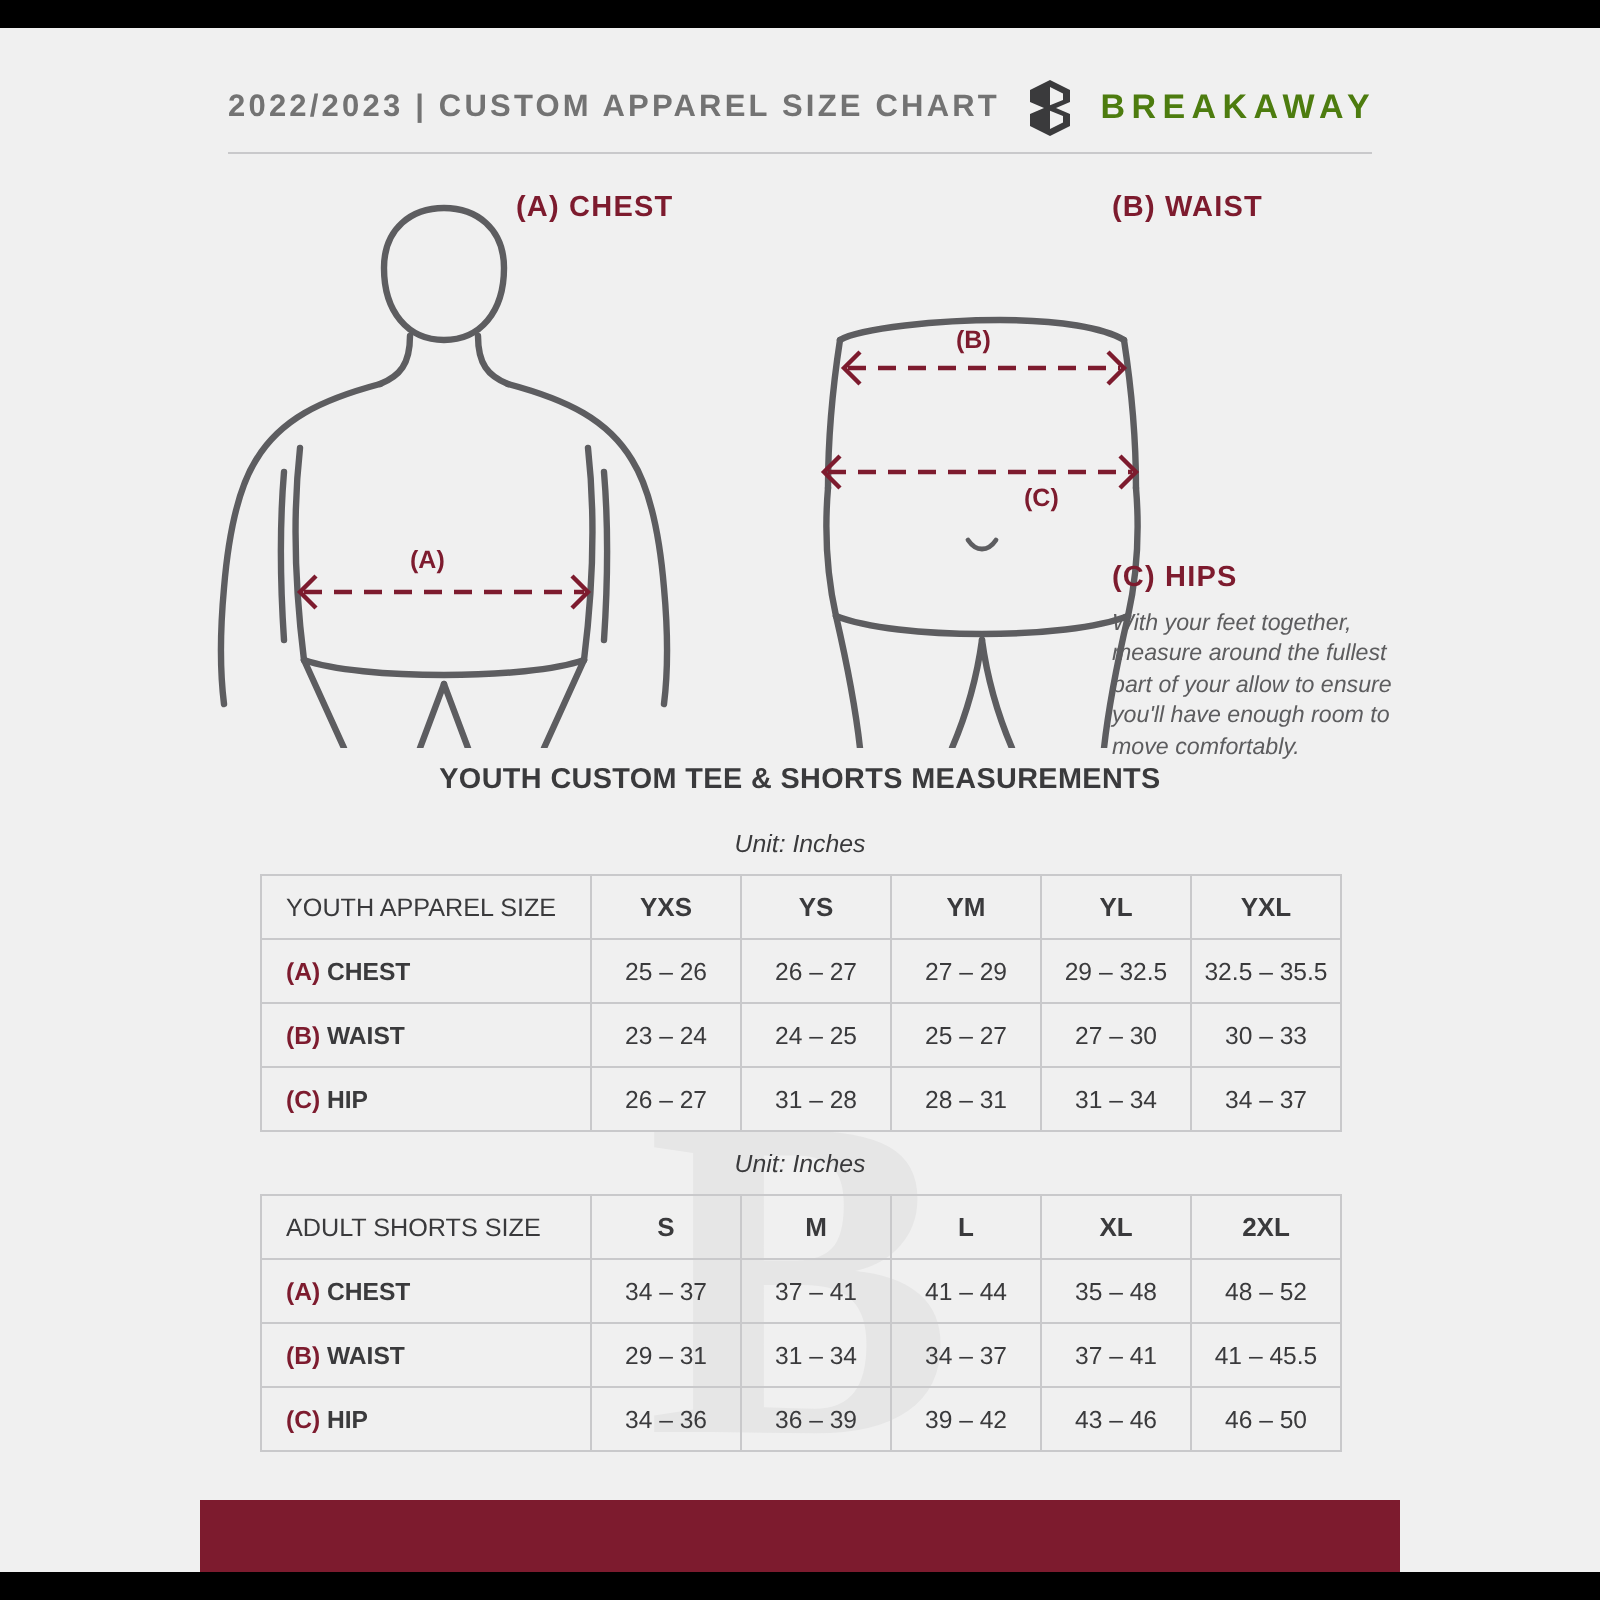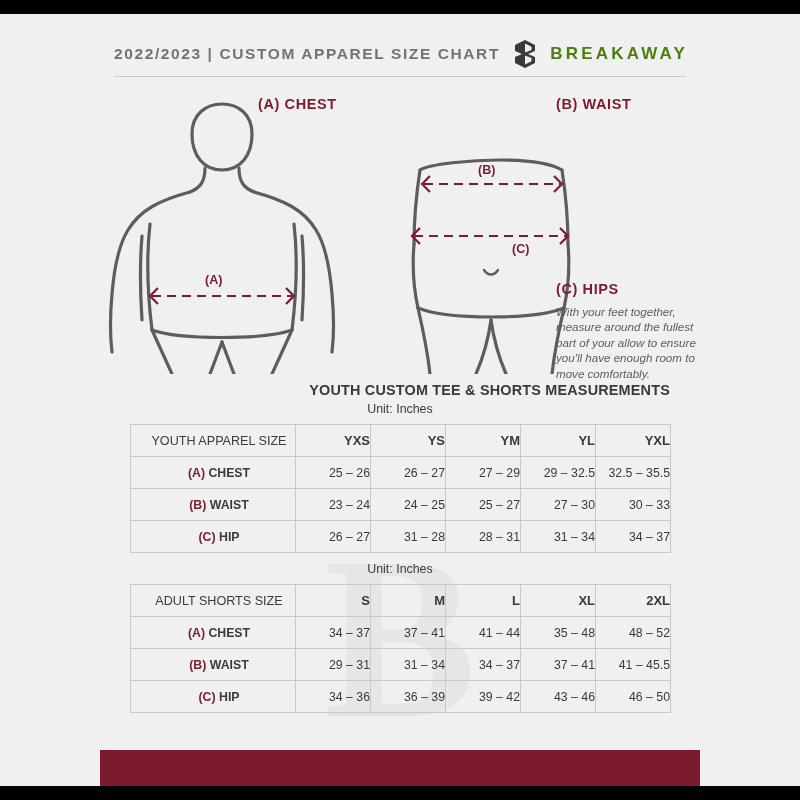--- a/index.html
+++ b/index.html
@@ -124,50 +124,51 @@
   .tbl-wrap {
     position: absolute;
     left: 130px;
     width: 540px;
     z-index: 3;
   }
   #youth-wrap { top: 368px; }
   #adult-wrap { top: 544px; }
 
   .tbl-title {
-    text-align: right;
+    text-align: center;
     font-size: 14.4px;
     font-weight: bold;
     color: #3a3a3c;
     letter-spacing: 0.2px;
   }
   .tbl-unit {
     text-align: center;
     font-size: 12.4px;
+    font-style: italic;
     color: #3a3a3c;
-    margin-top: 4px;
+    margin-top: 17px;
     margin-bottom: 8px;
   }
   table {
     border-collapse: collapse;
     width: 540px;
     table-layout: fixed;
   }
   table col.c0 { width: 165px; }
   table col.c1, table col.c2, table col.c3, table col.c4, table col.c5 { width: 75px; }
   th, td {
     border: 1px solid #c9c9cb;
     height: 31px;
     font-size: 12.3px;
     color: #3a3a3c;
-    text-align: right;
+    text-align: center;
     padding: 0;
   }
   th.hdr-label, td.row-label {
-    text-align: center;
+    text-align: left;
     padding-left: 12px;
     font-size: 12.3px;
   }
   th {
     font-weight: bold;
     font-size: 13px;
   }
   th.hdr-label { font-weight: normal; font-size: 12.6px; }
   td.row-label { font-weight: bold; }
   td.row-label .tag { color: #7d1b2e; }

